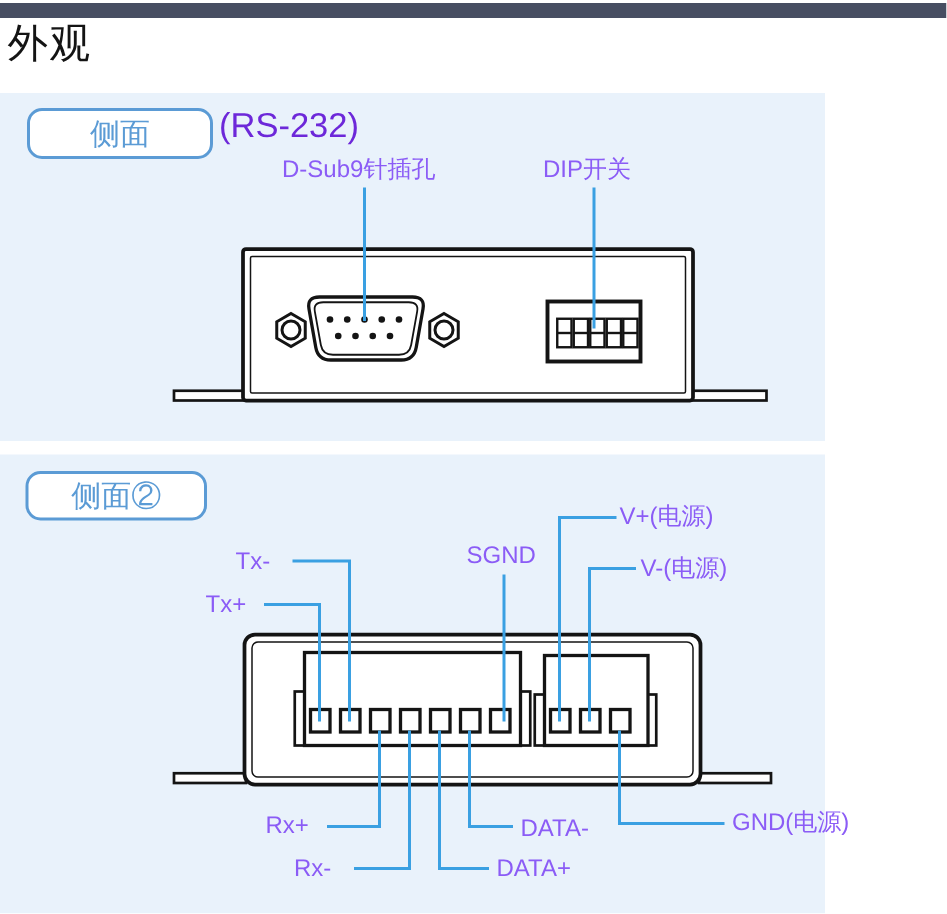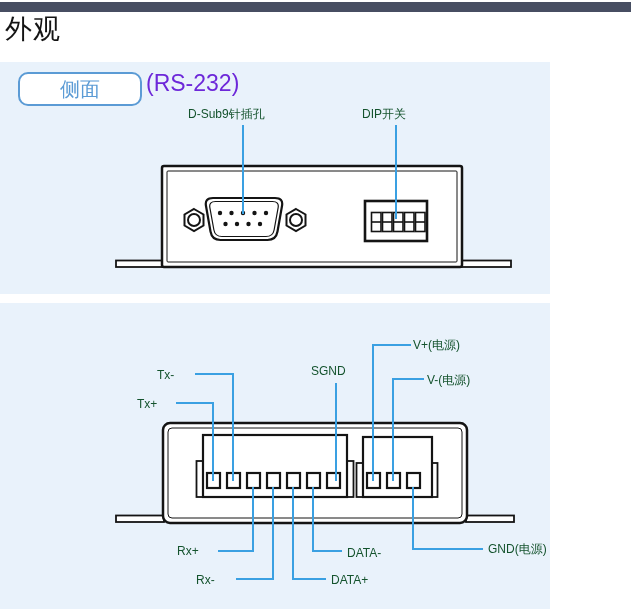--- a/index.html
+++ b/index.html
@@ -14,21 +14,21 @@
   #panel-rs422{top:293px;height:310px;}
   .badge{
     position:absolute;box-sizing:border-box;background:#ffffff;border:2px solid #5b9bd5;border-radius:10px;
     color:#5b9bd5;font-size:20px;display:flex;align-items:center;justify-content:center;white-space:nowrap;
   }
   #panel-rs232 .badge{left:18px;top:10px;width:124px;height:34px;}
   #panel-rs422 .badge{left:17px;top:11px;width:121px;height:33px;}
   .subtitle{position:absolute;font-size:23px;color:#6d28d9;white-space:nowrap;}
   #panel-rs232 .subtitle{left:146px;top:8px;}
   #panel-rs422 .subtitle{left:143px;top:13px;}
-  .label{position:absolute;font-size:12px;line-height:16px;color:#14532d;white-space:nowrap;text-align:center;}
+  .label{position:absolute;font-size:16px;line-height:16px;color:#8b5cf6;white-space:nowrap;text-align:center;}
   svg.art{position:absolute;left:0;top:0;}
   .ink{stroke:#141414;fill:none;}
   .inkfill{stroke:#141414;fill:#ffffff;}
   .pin{fill:#141414;stroke:none;}
   .leader{stroke:#3aa0e2;stroke-width:2;fill:none;}
 </style>
 </head>
 <body>
 
 <div id="stage">
@@ -93,20 +93,23 @@
             <line x1="415.5" y1="160" x2="425" y2="160"></line>
         </g>
       </g>
 
       <line x1="243" y1="63" x2="243" y2="152" class="leader"></line>
       <line x1="396" y1="63" x2="396" y2="157" class="leader"></line>
     </svg>
   </div>
 
   <div class="panel" id="panel-rs422">
+    <div class="badge">
+      <span>侧面②</span>
+    </div>
 
     <span class="label" style="left:157px;top:64px;">Tx-</span>
     <span class="label" style="left:137px;top:93px;">Tx+</span>
     <span class="label" style="left:311px;top:60px;">SGND</span>
     <span class="label" style="left:413px;top:34px;">V+(电源)</span>
     <span class="label" style="left:427px;top:69px;">V-(电源)</span>
     <span class="label" style="left:177px;top:240px;">Rx+</span>
     <span class="label" style="left:196px;top:269px;">Rx-</span>
     <span class="label" style="left:347px;top:242px;">DATA-</span>
     <span class="label" style="left:331px;top:269px;">DATA+</span>

